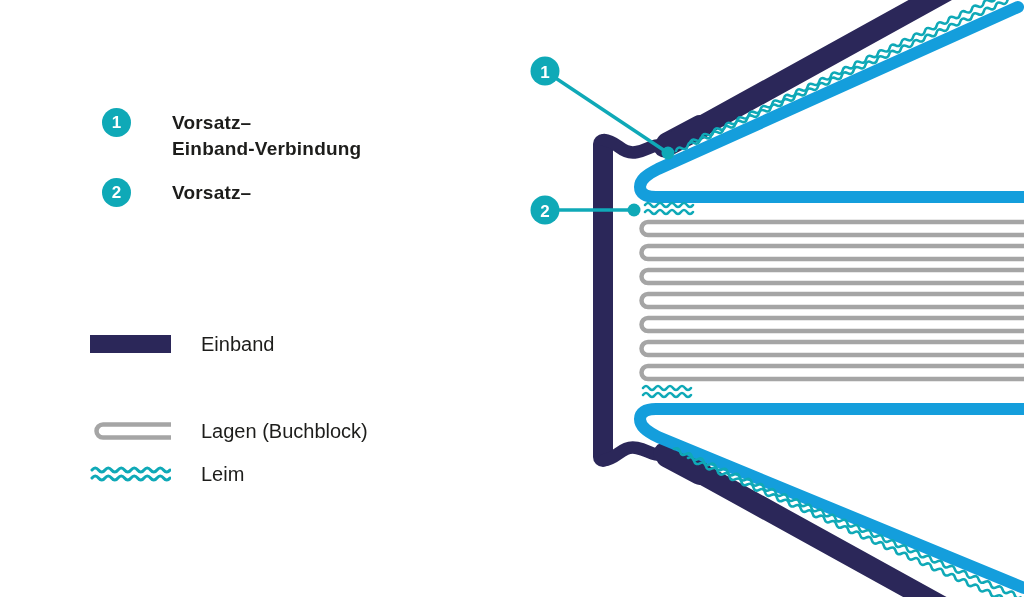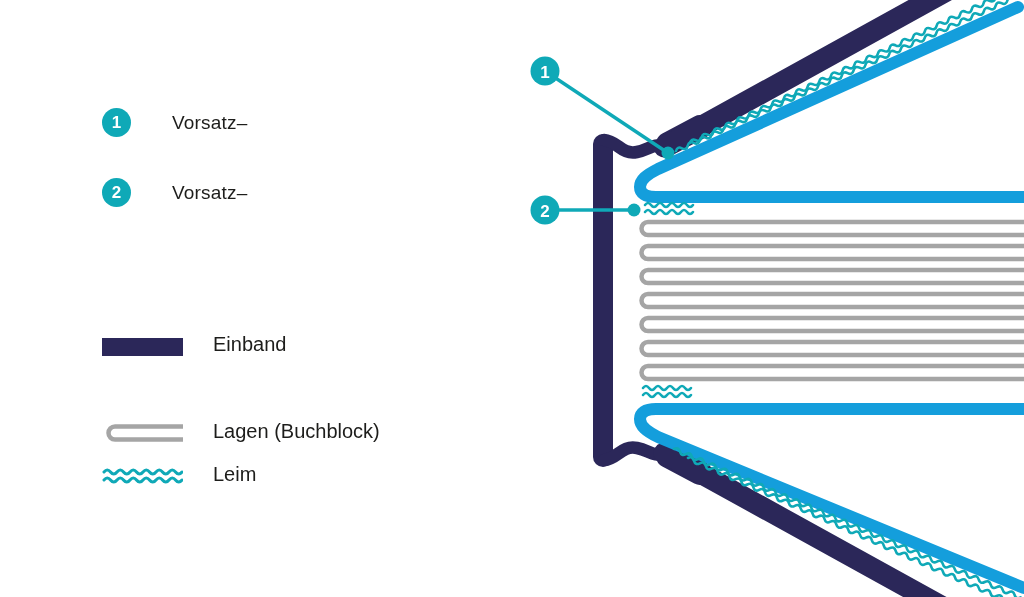--- a/index.html
+++ b/index.html
@@ -15,22 +15,22 @@
   .diagram-svg{position:absolute;inset:0;width:1024px;height:597px;}
 
   
   .left-panel{position:absolute;inset:0;width:520px;height:597px;}
   .callout-item{position:absolute;left:102px;display:flex;align-items:flex-start;}
   .badge{
     width:29px;height:29px;border-radius:50%;background:var(--leim);
     color:#fff;font-weight:700;font-size:17px;line-height:29px;text-align:center;
     flex:0 0 29px;margin-top:-2px;
   }
-  .clabel{margin-left:41px;font-weight:400;font-size:19px;line-height:26px;letter-spacing:.2px;}
-  .legend-row{position:absolute;left:102px;height:24px;display:flex;align-items:flex-end;}
+  .clabel{margin-left:41px;font-weight:700;font-size:19px;line-height:26px;letter-spacing:.2px;}
+  .legend-row{position:absolute;left:90px;height:24px;display:flex;align-items:center;}
   .swatch-box{width:81px;flex:0 0 81px;display:flex;align-items:center;}
   .swatch-einband{width:81px;height:18px;background:var(--einband);}
   .swatch-vorsatz{width:81px;height:11px;background:var(--vorsatz);}
   .legend-label{margin-left:30px;font-size:20px;line-height:24px;white-space:nowrap;}
 
   
   .einband{stroke:var(--einband);fill:none;stroke-linecap:round;stroke-linejoin:round;}
   .w20{stroke-width:20}.w21{stroke-width:21}.w24{stroke-width:24}.w12{stroke-width:12.5}
   .vorsatz-line{stroke:var(--vorsatz);stroke-width:12;fill:none;stroke-linecap:round;stroke-linejoin:round;}
   .lagen-line{stroke:var(--lagen);stroke-width:4.5;fill:none;}
@@ -45,20 +45,21 @@
 <body>
 
 <aside class="left-panel">
 
   <div class="callout-item" style="top:110px">
     <span class="badge">
       <span>1</span>
     </span>
     <div class="clabel">
       <span>Vorsatz–</span><br>
+      <span>Einband-Verbindung</span>
     </div>
   </div>
 
   <div class="callout-item" style="top:180px">
     <span class="badge">
       <span>2</span>
     </span>
     <div class="clabel">
       <span>Vorsatz–</span><br>
     </div>

